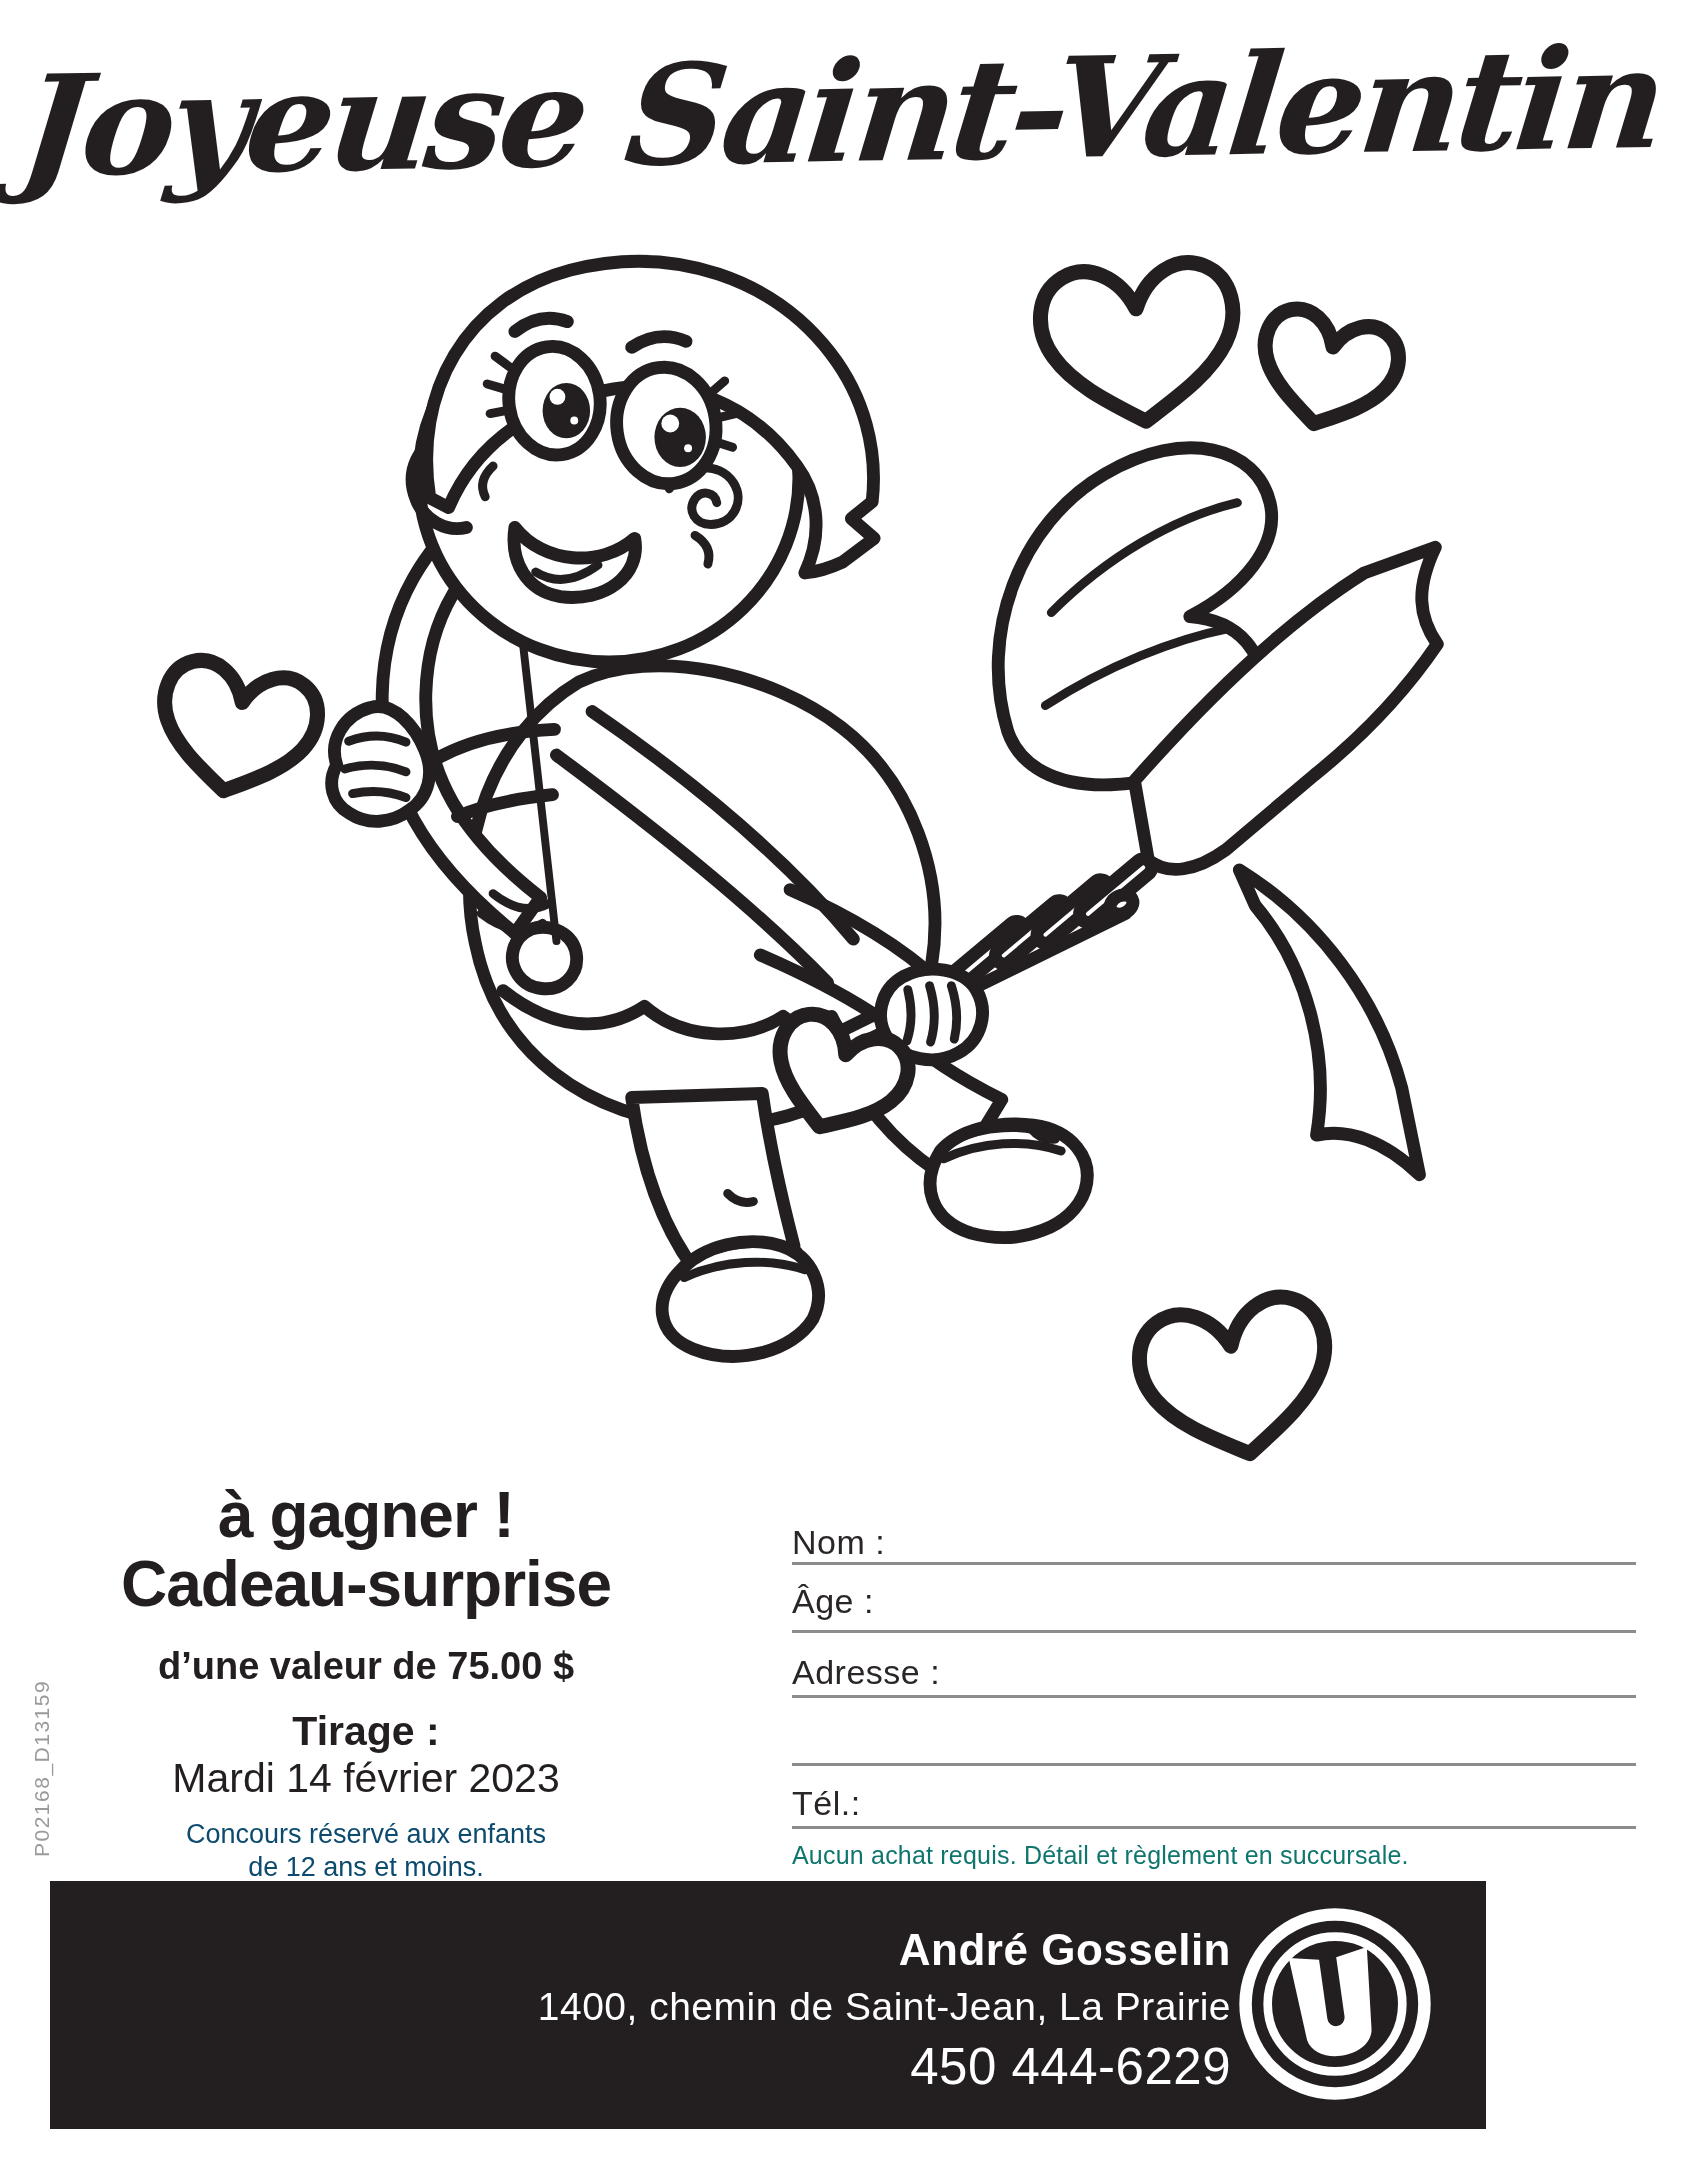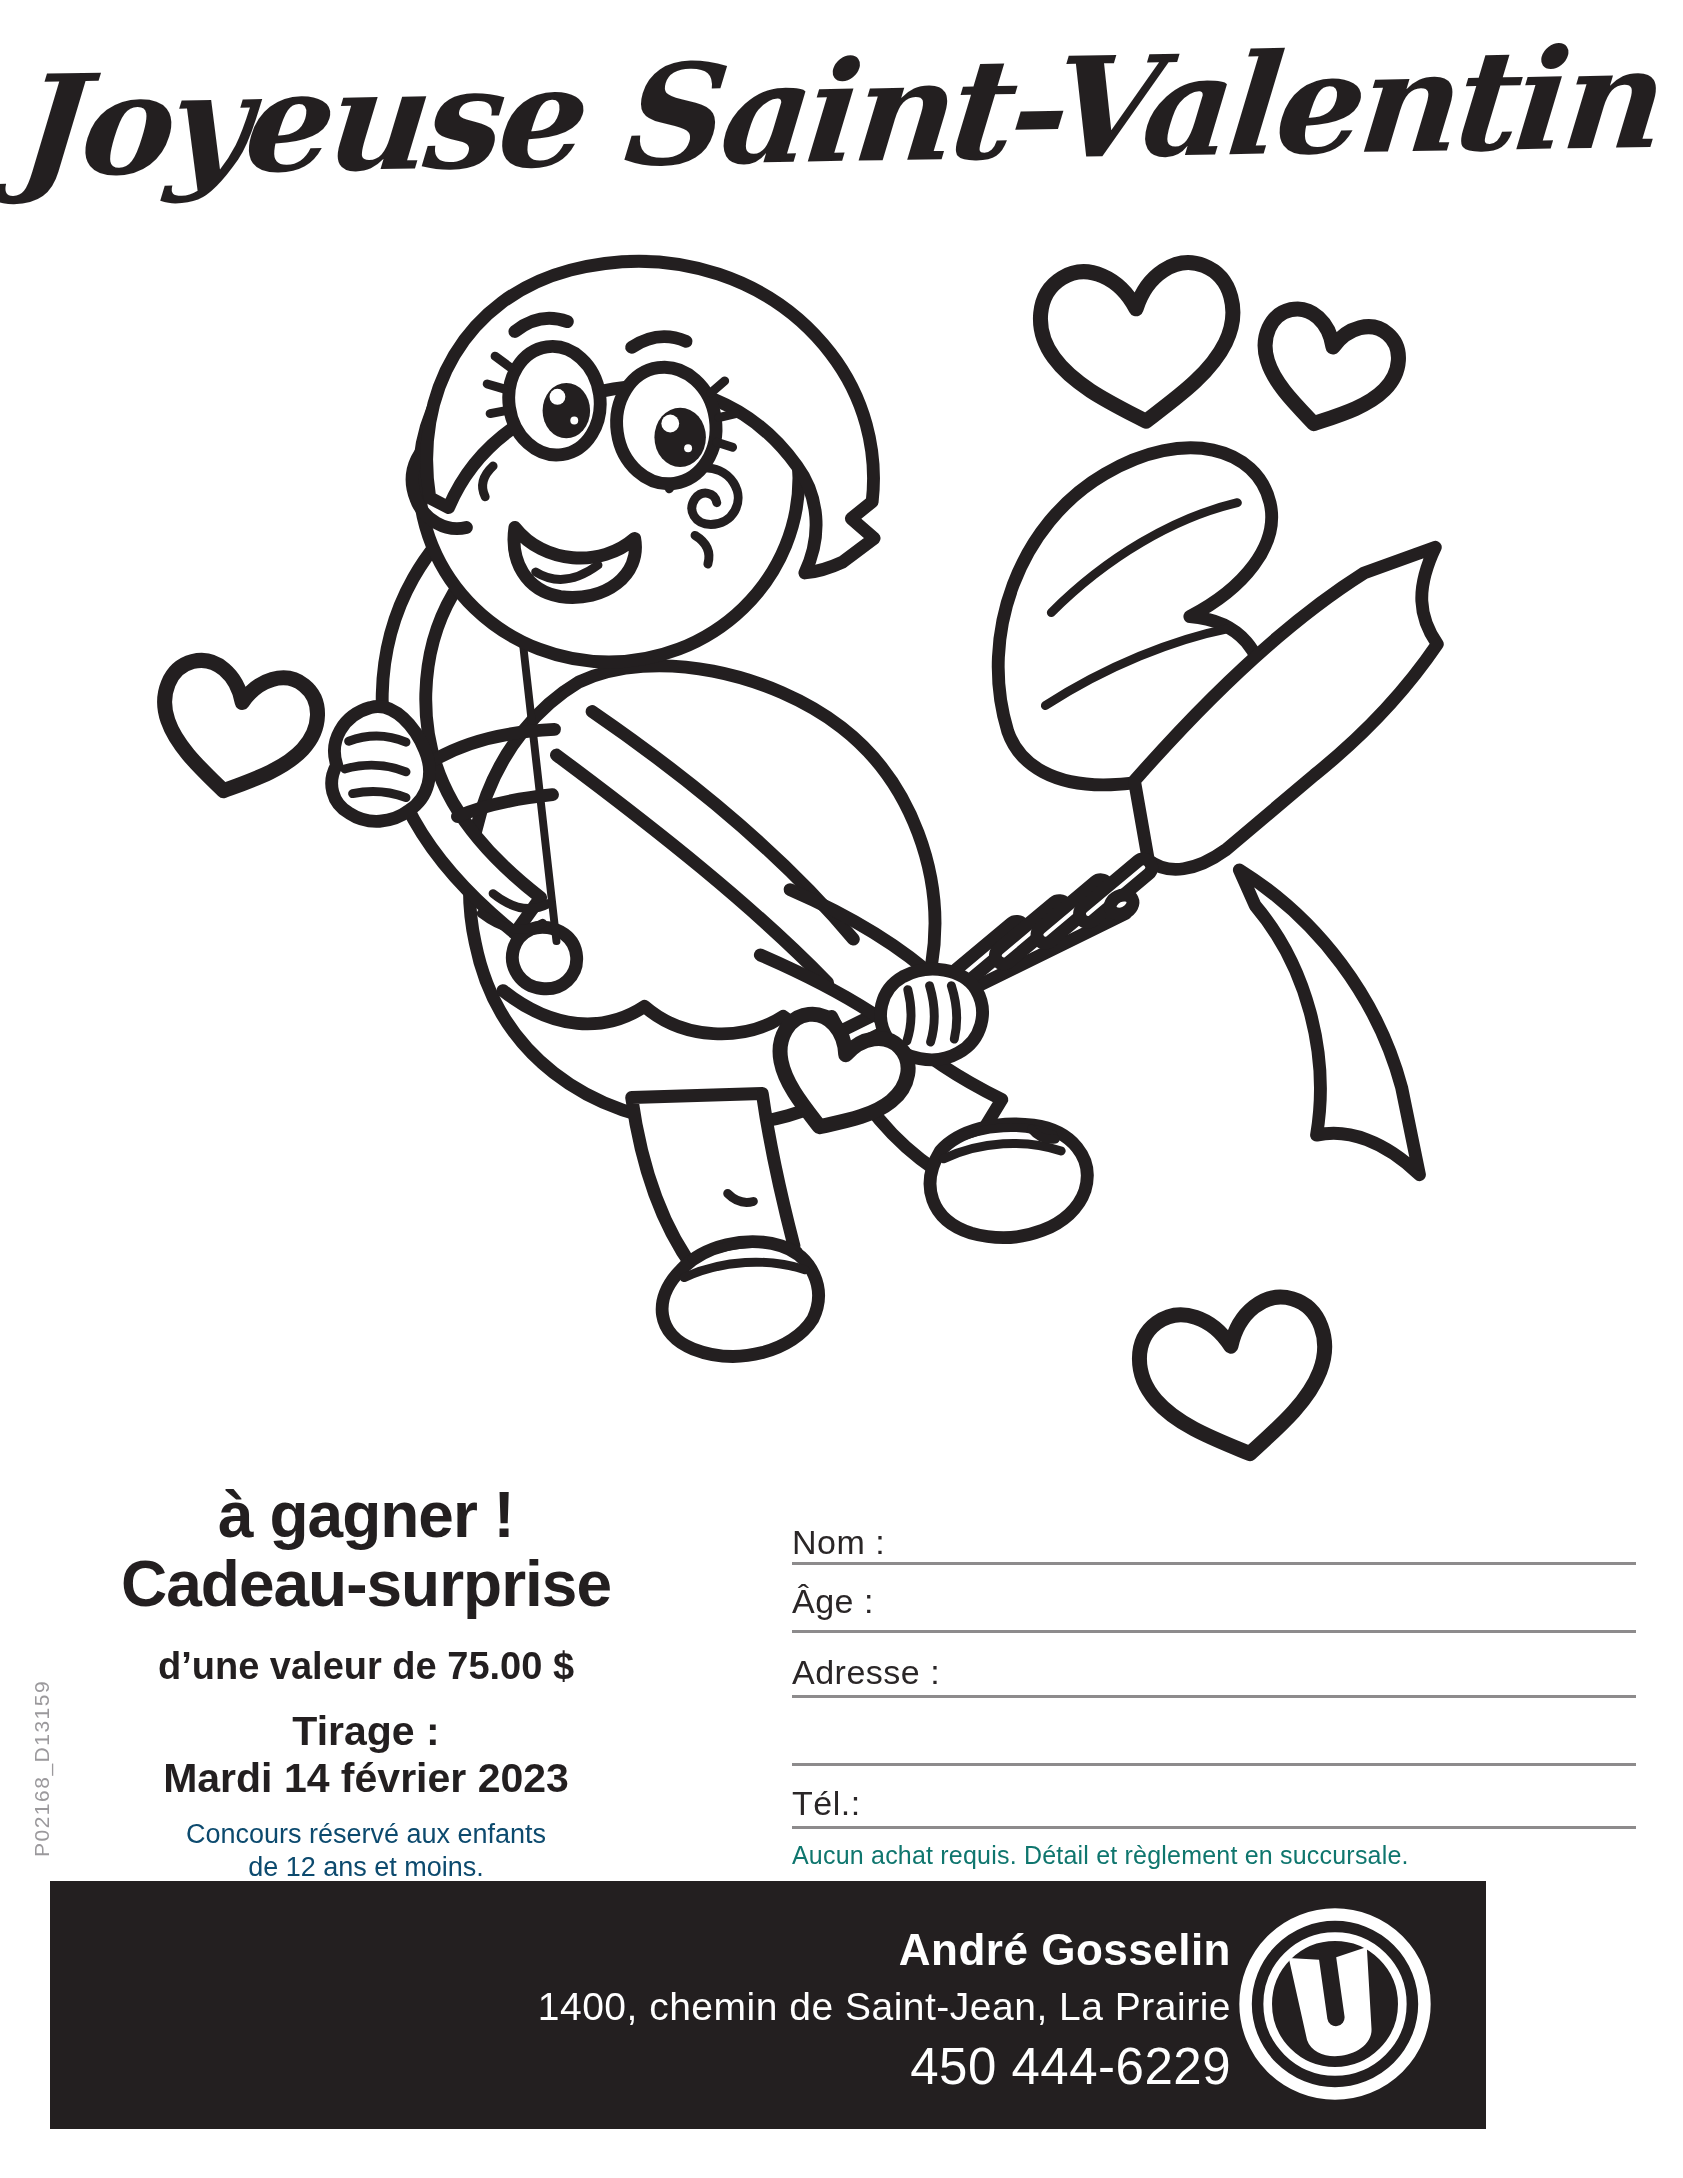--- a/index.html
+++ b/index.html
@@ -25,21 +25,21 @@
   .art .st2 { fill:none; stroke-width:9; }
   .art .st3 { fill:none; stroke-width:8; }
   .art .ink { fill:#231f20; stroke:none; }
   .art .hl  { fill:#ffffff; stroke:none; }
   .art .heart { stroke-width:15; vector-effect:non-scaling-stroke; }
   
   .promo { position:absolute; left:69px; top:1481px; width:594px; text-align:center; }
   .promo-title { font-size:64px; font-weight:700; line-height:1.08; letter-spacing:-1px; }
   .promo-value { margin-top:26px; font-size:38px; font-weight:700; }
   .promo-tirage{ margin-top:20px; font-size:41px; font-weight:700; }
-  .promo-date  { font-size:41px; font-weight:700; }
+  .promo-date  { font-size:41px; font-weight:400; }
   .promo-elig  { margin-top:16px; font-size:27px; line-height:1.22; color:#0c4a6e; }
   
   .flabel { position:absolute; left:792px; font-size:34px; letter-spacing:0.5px; color:#2a2627; }
   .fline  { position:absolute; left:792px; width:844px; height:3px; background:#8d8b8c; }
   .fnote  { position:absolute; left:792px; top:1841px; font-size:25px; color:#0f766e; letter-spacing:0.2px; }
   
   .vcode {
     position:absolute; left:30px; top:1857px;
     transform:rotate(-90deg); transform-origin:0 0;
     font-size:21px; letter-spacing:1.5px; color:#9b999c; white-space:nowrap;

